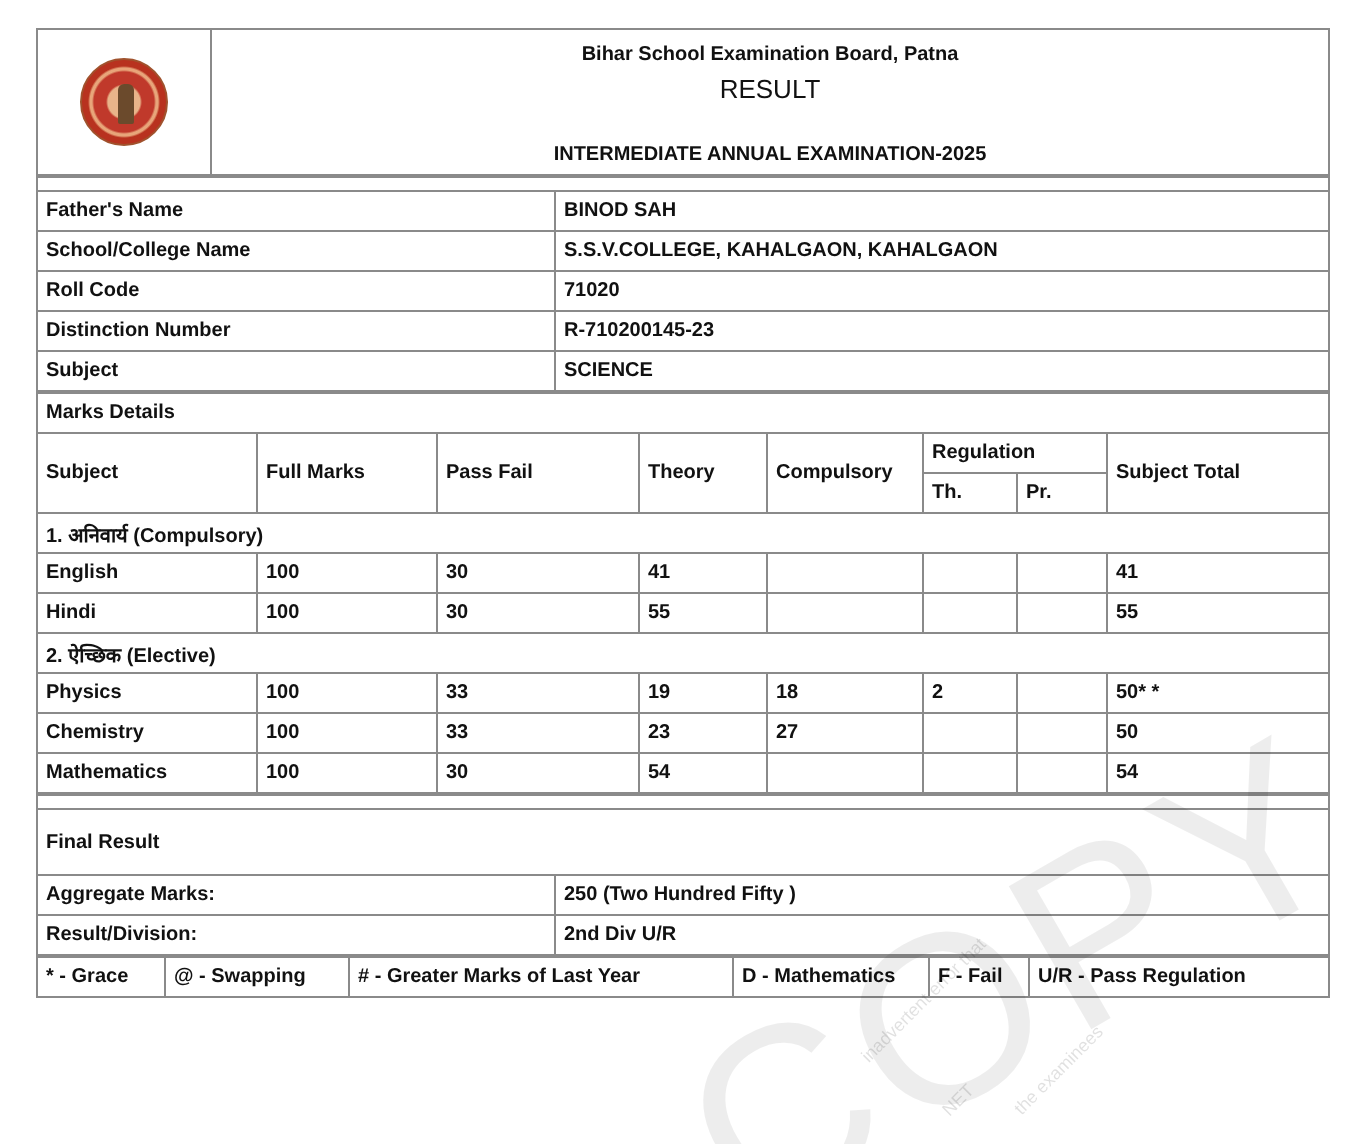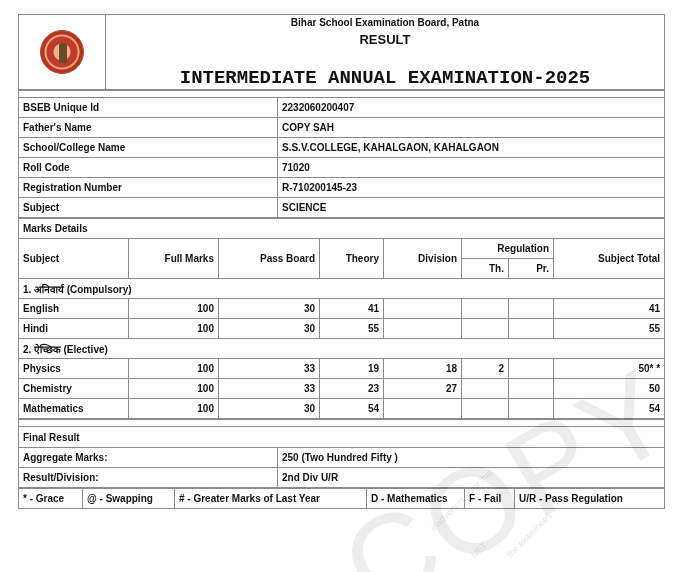--- a/index.html
+++ b/index.html
@@ -7,26 +7,26 @@
   body { font-family: "Liberation Sans", "DejaVu Sans", sans-serif; color: #111; position: relative; }
   .sheet { position: absolute; left: 18px; top: 14px; width: 646px; }
   table { border-collapse: collapse; width: 646px; table-layout: fixed; }
   td { border: 1px solid #8a8a8a; font-size: 10px; font-weight: bold; padding: 0 4px; height: 20px; vertical-align: middle; white-space: nowrap; overflow: hidden; }
   .hdr td { height: 73px; }
   .logo-cell { text-align: center; }
   .logo { width: 44px; height: 44px; border-radius: 50%; margin: 0 auto; background: radial-gradient(circle at 50% 50%, #e9b48a 0 8px, #c0392b 9px 15px, #e8a57a 16px 17px, #b8321f 18px 22px); border: 1px solid #a0522d; position: relative; }
   .logo::after { content: ""; position: absolute; left: 18px; top: 12px; width: 8px; height: 20px; background: #6b4a2c; border-radius: 3px 3px 1px 1px; }
   .title-cell { text-align: center; }
   .t1 { font-size: 10px; font-weight: bold; margin-top: 2px; }
-  .t2 { font-size: 13px; font-weight: bold; margin-top: 4px; }
-  .t3 { font-size: 19px; font-weight: bold; margin-top: 20px; font-family: Liberation Mono, monospace; }
+  .t2 { font-size: 13px; font-weight: normal; margin-top: 4px; }
+  .t3 { font-size: 10px; font-weight: bold; margin-top: 20px; }
   .sep td { height: 7px; padding: 0; }
-  .c { text-align: right; }
+  .c { text-align: left; }
   .mh td { height: 20px; }
-  .final td { height: 21px; }
+  .final td { height: 33px; }
   .abbr-title { text-align: center; text-decoration: underline; }
   .watermark { position: absolute; left: 330px; top: 420px; font-size: 120px; color: rgba(0,0,0,0.07); font-weight: normal; transform: rotate(-30deg); pointer-events: none; letter-spacing: 4px; }
   .wm-small { position: absolute; font-size: 9px; color: rgba(0,0,0,0.12); transform: rotate(-45deg); pointer-events: none; white-space: nowrap; font-weight: normal; }
 </style>
 </head>
 <body>
 
 <div class="sheet">
 
   <table>
@@ -51,37 +51,33 @@
   <table>
     <colgroup>
         <col style="width:259px">
         <col style="width:387px">
       </colgroup>
     <tbody>
         <tr class="sep">
           <td colspan="2"></td>
         </tr>
     <tr>
-      <td>BSEB Unique Id</td>
-      <td>2232060200407</td>
-    </tr>
-    <tr>
       <td>Father's Name</td>
-      <td>COPY SAH</td>
+      <td>BINOD SAH</td>
     </tr>
     <tr>
       <td>School/College Name</td>
       <td>S.S.V.COLLEGE, KAHALGAON, KAHALGAON</td>
     </tr>
     <tr>
       <td>Roll Code</td>
       <td>71020</td>
     </tr>
     <tr>
-      <td>Registration Number</td>
+      <td>Distinction Number</td>
       <td>R-710200145-23</td>
     </tr>
     <tr>
       <td>Subject</td>
       <td>SCIENCE</td>
     </tr>
   </tbody>
     </table>
 
   <table>
@@ -95,23 +91,23 @@
         <col style="width:45px">
         <col style="width:111px">
     </colgroup>
     <tbody>
         <tr>
           <td colspan="8">Marks Details</td>
         </tr>
     <tr class="mh">
       <td rowspan="2">Subject</td>
       <td rowspan="2" class="c">Full Marks</td>
-      <td rowspan="2" class="c">Pass Board</td>
+      <td rowspan="2" class="c">Pass Fail</td>
       <td rowspan="2" class="c">Theory</td>
-      <td rowspan="2" class="c">Division</td>
+      <td rowspan="2" class="c">Compulsory</td>
       <td colspan="2" class="c">Regulation</td>
       <td rowspan="2" class="c">Subject Total</td>
     </tr>
     <tr class="mh">
       <td class="c">Th.</td>
       <td class="c">Pr.</td>
     </tr>
 
     <tr>
           <td colspan="8">1. अनिवार्य (Compulsory)</td>

